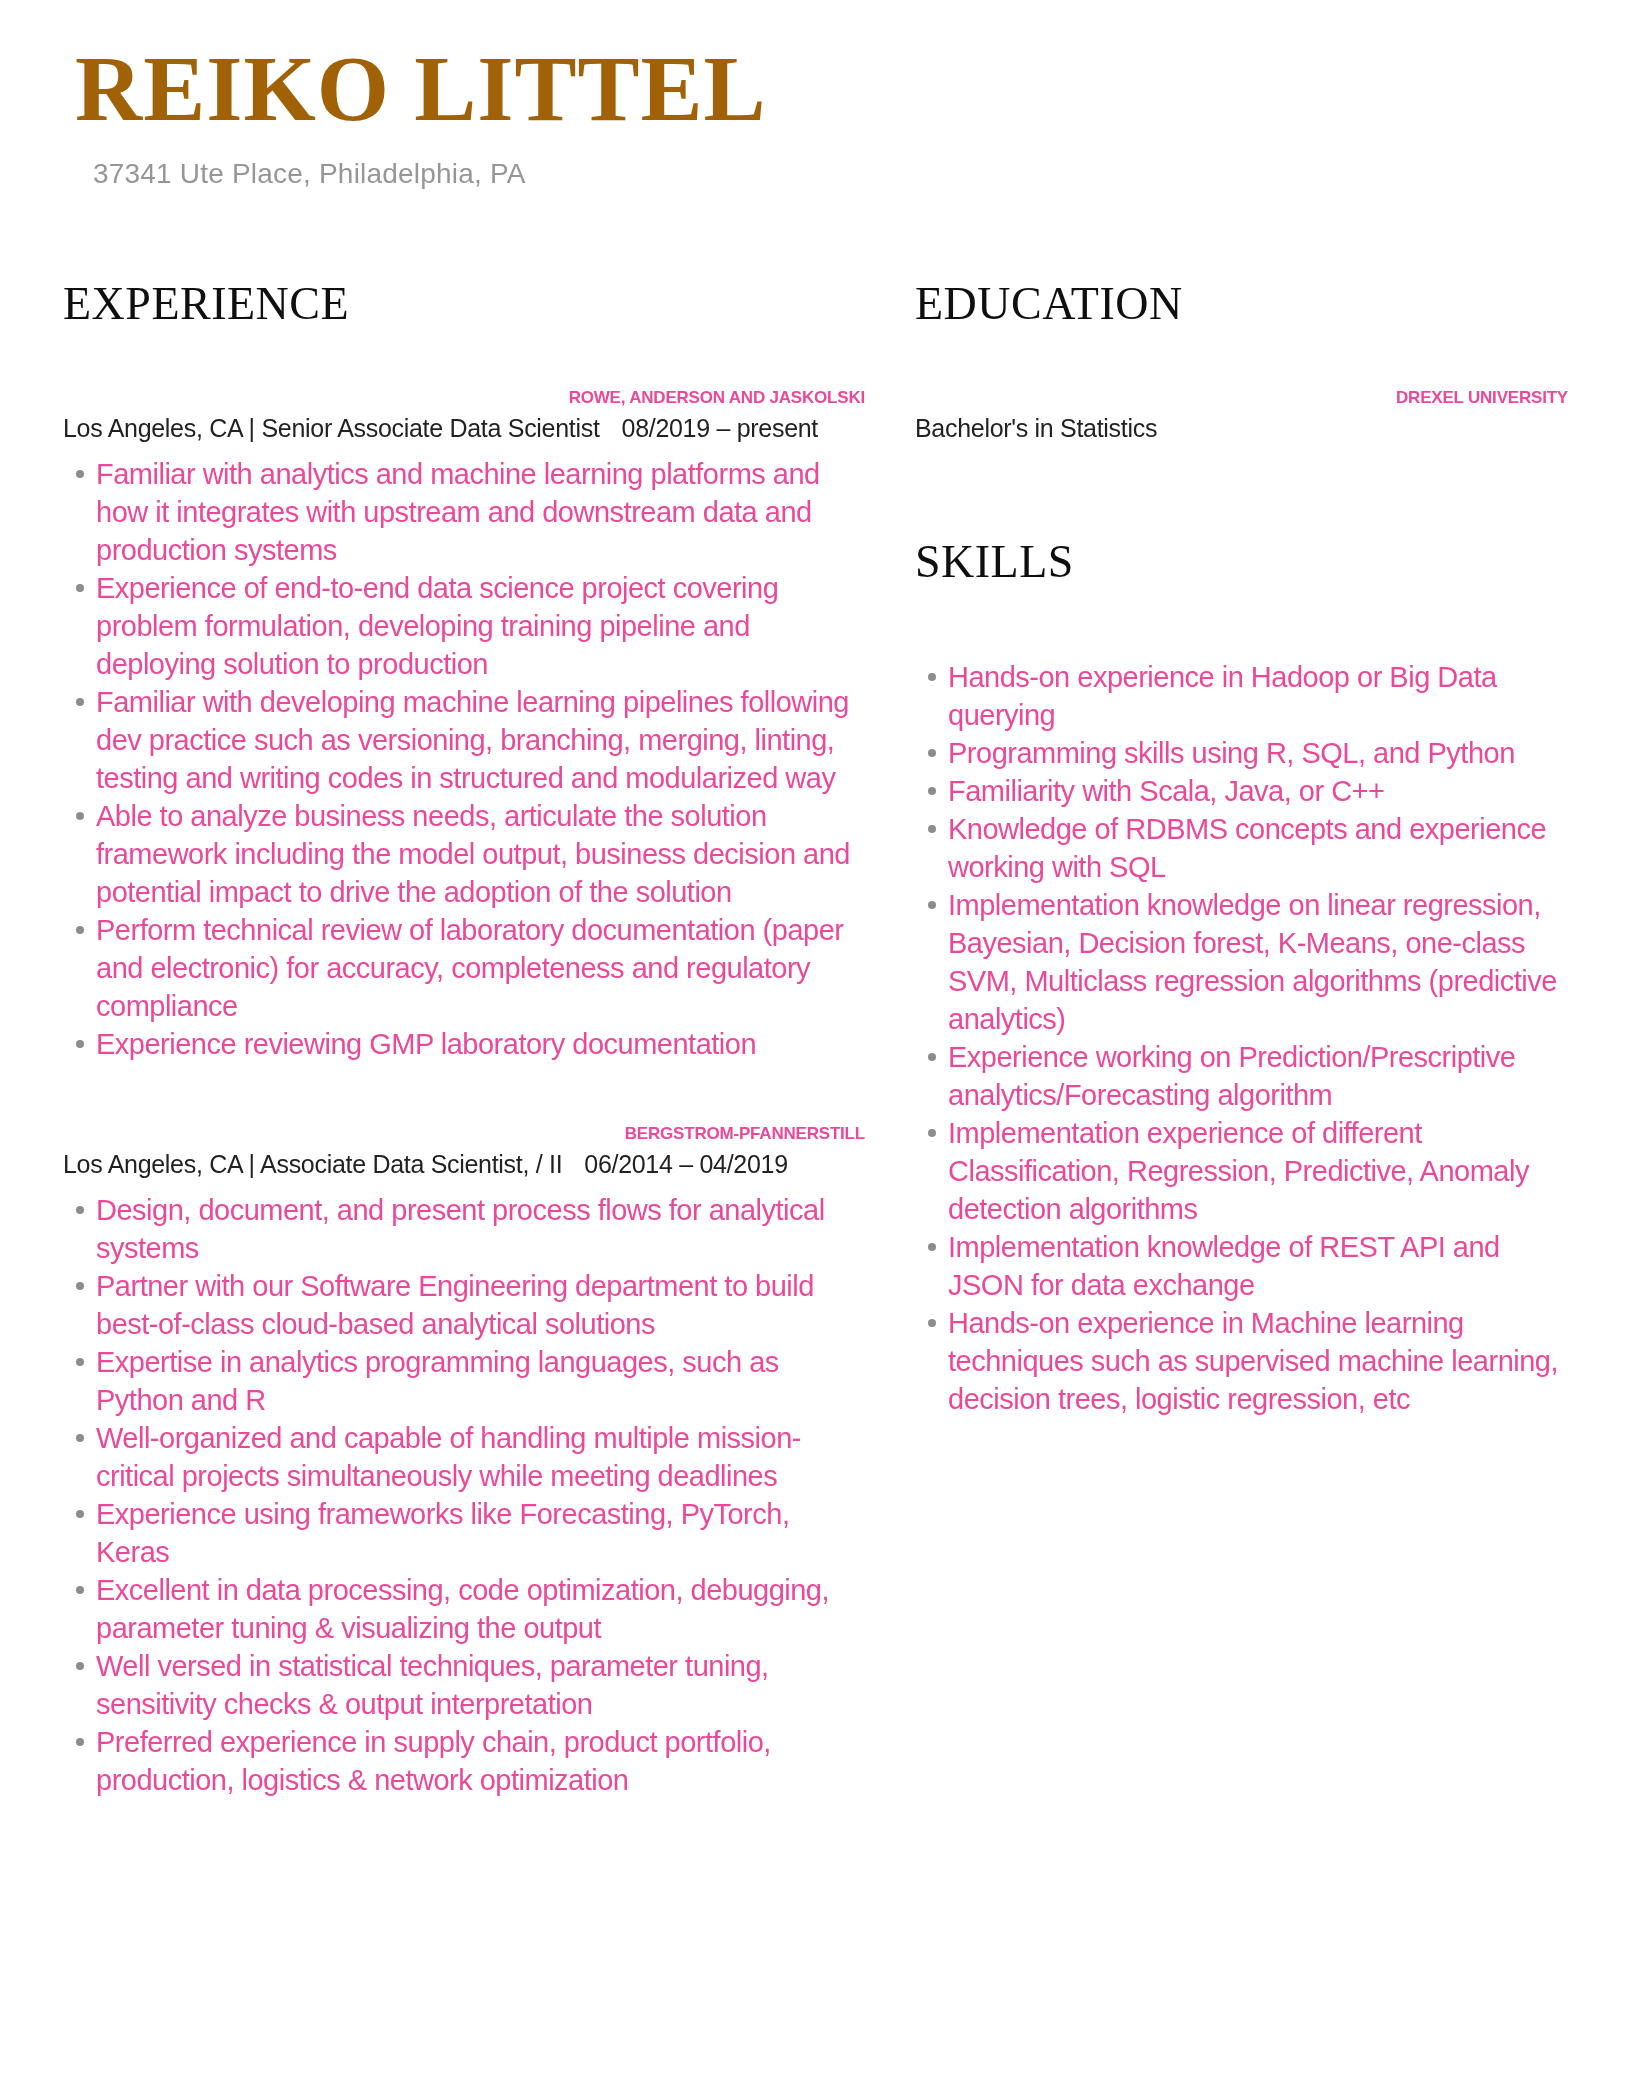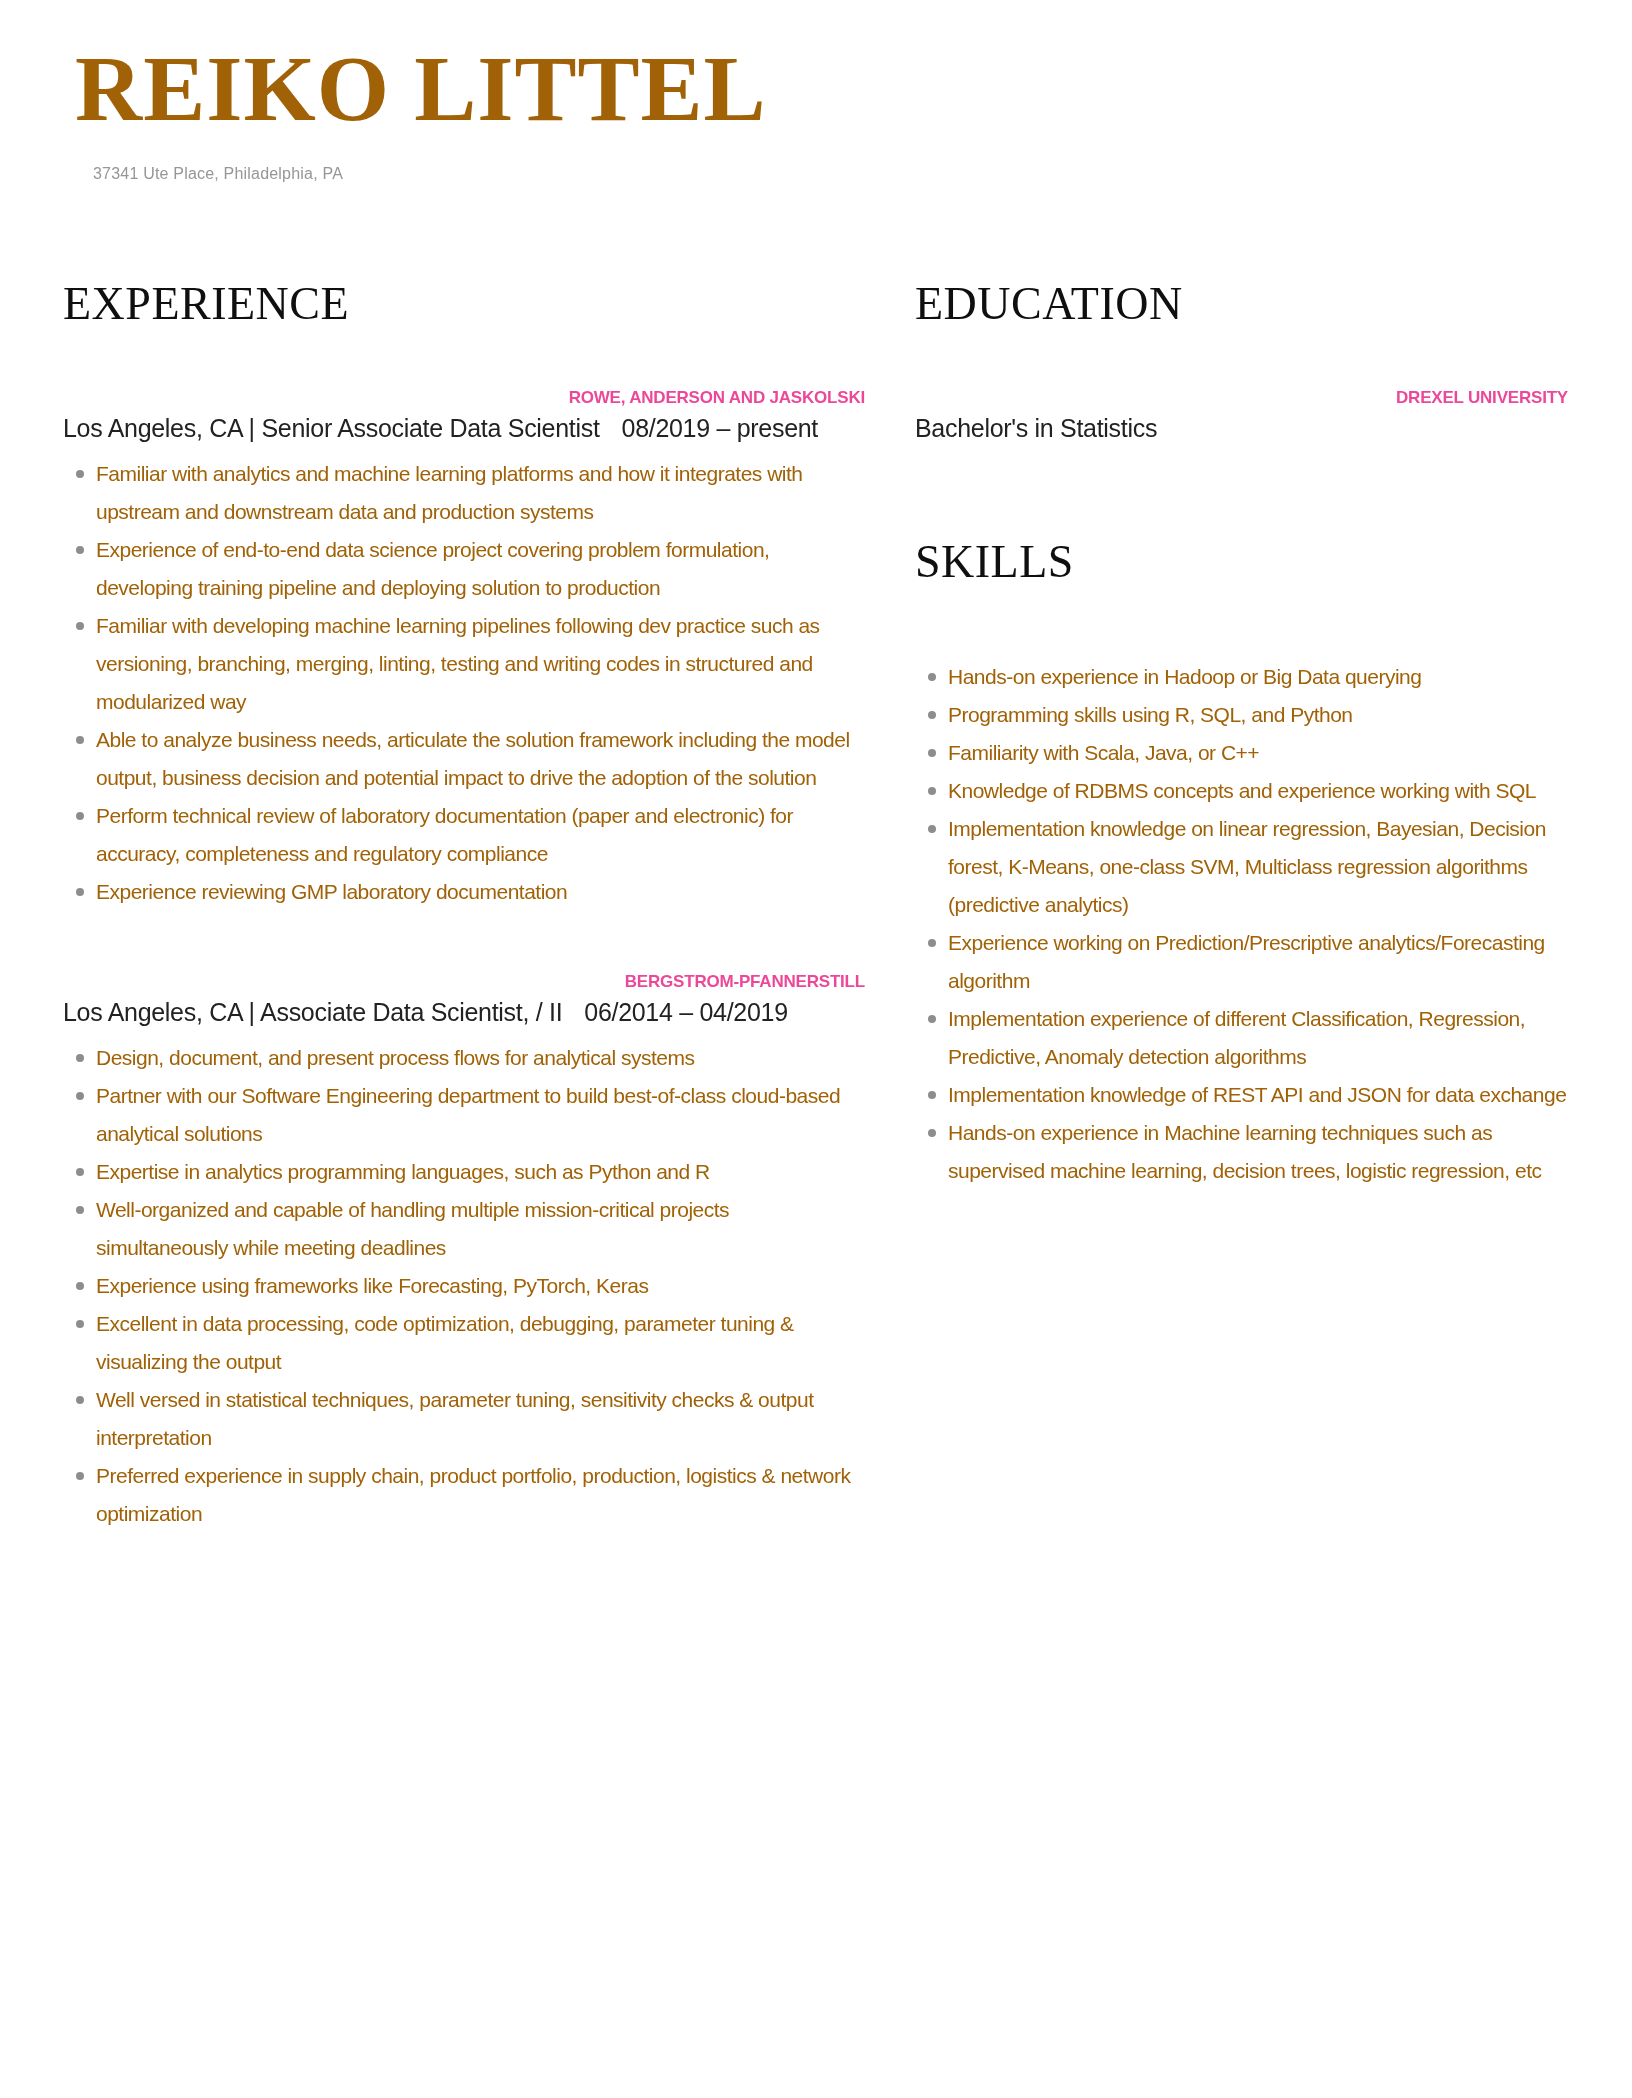--- a/index.html
+++ b/index.html
@@ -23,21 +23,21 @@
     font-family: "Liberation Serif", serif;
     font-weight: 700;
     font-size: 93px;
     line-height: 1.0;
     color: #a16207;
     letter-spacing: 1px;
     white-space: nowrap;
   }
   .contact { margin-top: 26px; margin-left: 18px; }
   .contact-line {
-    font-size: 16px;
+    font-size: 28px;
     line-height: 26px;
     color: #969696;
     letter-spacing: 0.2px;
   }
   .contact-line + .contact-line { margin-top: 33px; }
 
   
   .columns {
     display: flex;
     margin-top: 91px;
@@ -74,23 +74,23 @@
   .dates { margin-left: 22px; }
 
   ul.bullets {
     list-style: none;
     margin: 12px 0 0 0;
     padding: 0;
   }
   ul.bullets li {
     position: relative;
     padding-left: 33px;
-    font-size: 21px;
+    font-size: 29px;
     line-height: 38px;
-    color: #a16207;
+    color: #ec4899;
     letter-spacing: -0.5px;
   }
   ul.bullets li::before {
     content: "";
     position: absolute;
     left: 13px;
     top: 15px;
     width: 8px;
     height: 8px;
     border-radius: 50%;

